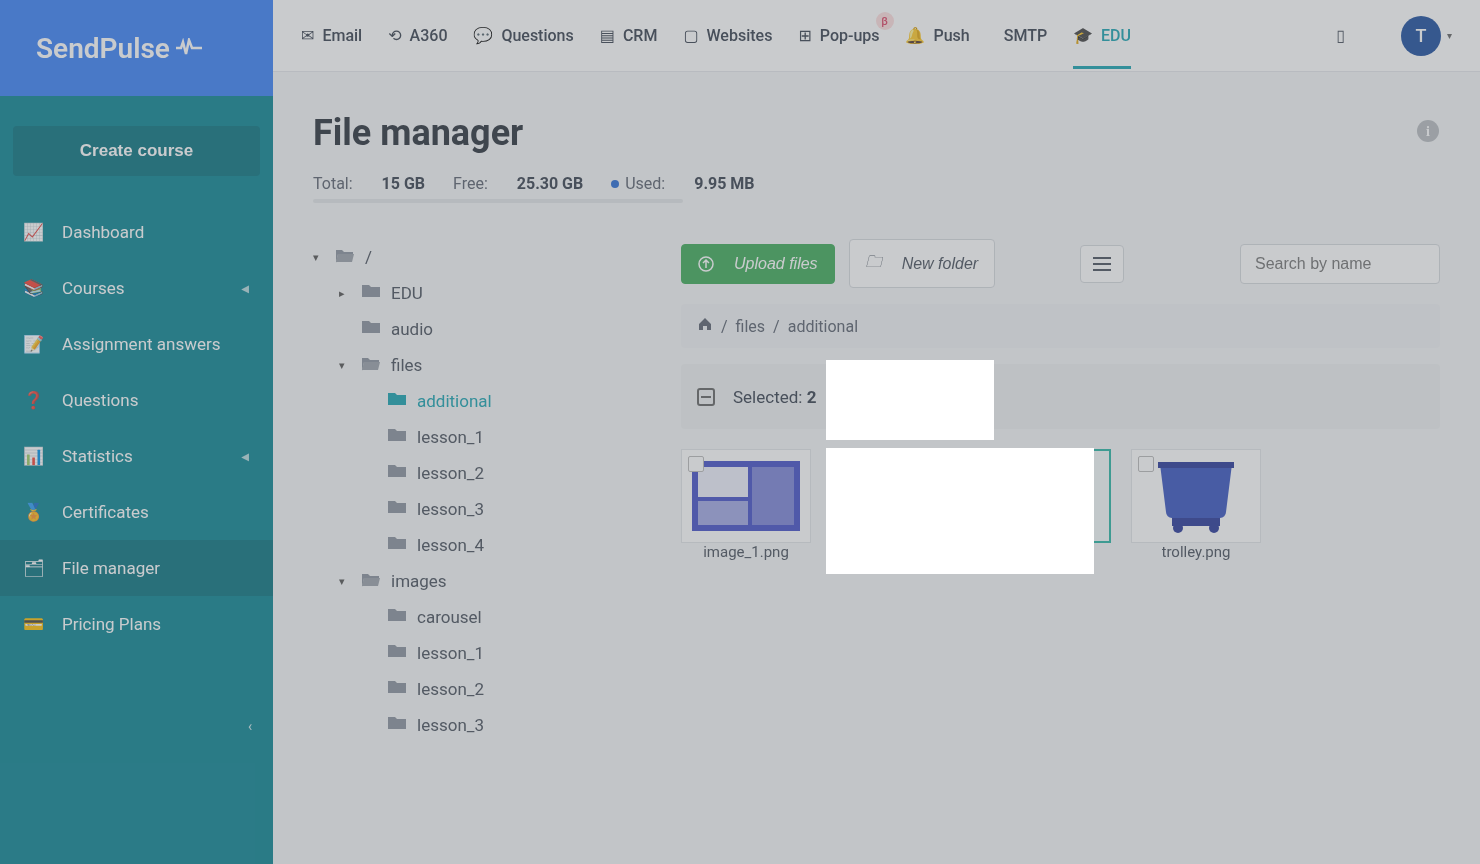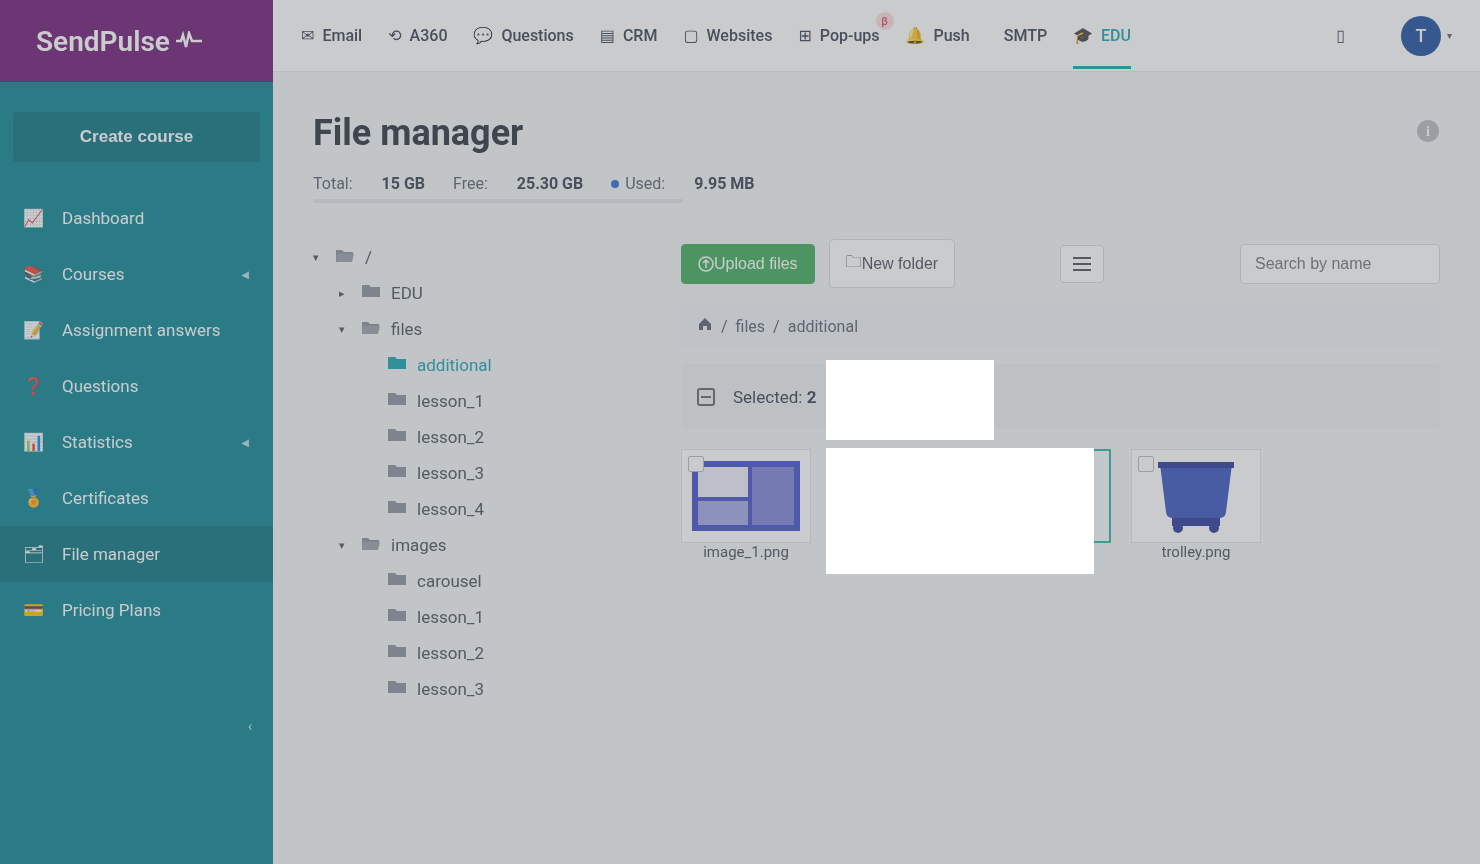--- a/index.html
+++ b/index.html
@@ -1,21 +1,21 @@
 <!DOCTYPE html>
 <html><head>
 <meta charset="utf-8">
 <style>
 * { box-sizing: border-box; margin: 0; padding: 0; }
 body { font-family: -apple-system, BlinkMacSystemFont, "Segoe UI", Roboto, sans-serif; background: #f5f6f7; color: #333; overflow: hidden; width:1480px; height:864px; position:relative;}
 .app { display: flex; height: 864px; width:1480px; }
 
 
 .sidebar { width: 273px; background: #0c8593; color: #fff; display: flex; flex-direction: column; }
-.logo-area { background: #701a75; height: 82px; display:flex; align-items:center; padding-left:36px; }
+.logo-area { background: #3b82f6; height: 96px; display:flex; align-items:center; padding-left:36px; }
 .logo { font-size:28px; font-weight:600; color:#fff; display:flex; align-items:center; gap:4px;}
 .logo-pulse { display:inline-block; margin-left:2px; }
 .create-btn { margin: 30px 13px 10px 13px; background:#0a7380; color:#fff; border:none; border-radius:4px; padding:15px 0; font-size:17px; font-weight:600; cursor:pointer; text-align:center; }
 .nav { list-style:none; margin-top:18px; }
 .nav li { display:flex; align-items:center; padding: 18px 24px; font-size:17px; cursor:pointer; gap:18px; position:relative;}
 .nav li.active { background:#0a7380; }
 .nav li .chev { margin-left:auto; font-size:10px; opacity:0.7; }
 .nav .icon { width:20px; display:inline-flex; justify-content:center; }
 .sidebar-collapse { position:absolute; bottom:130px; left:248px; color:#fff; opacity:.8; font-size:14px;}
 
@@ -49,21 +49,21 @@
 .tree-item.active { color:#1aa3b1; }
 .tree .folder-icon { color:#8b939e; }
 .tree .indent1 { padding-left:26px; }
 .tree .indent2 { padding-left:52px; }
 .tree .arrow { font-size:11px; color:#555; width:12px; display:inline-block;}
 .tree .active .folder-icon { color:#1aa3b1; }
 
 
 .files-area { flex:1; }
 .toolbar { display:flex; gap:14px; align-items:center; }
-.btn { border:1px solid #d6dade; background:#fff; padding:10px 16px; border-radius:4px; font-size:16px; cursor:pointer; display:flex; align-items:center; gap:0; color:#4a525e; }
+.btn { border:1px solid #d6dade; background:#fff; padding:10px 16px; border-radius:4px; font-size:16px; cursor:pointer; display:flex; align-items:center; gap:20px; color:#4a525e;font-style:italic; }
 .btn.green { background:#3fab5a; color:#fff; border-color:#3fab5a; }
 .btn.icon-only { padding:10px 12px; }
 .search { margin-left:auto;padding-left:32px; }
 .search input { border:1px solid #d6dade; border-radius:4px; padding:10px 14px; font-size:16px; width:200px; }
 
 .breadcrumb { background:#f0f2f4; border-radius:4px; padding:12px 16px; margin-top:16px; display:flex; gap:8px; align-items:center; font-size:16px; color:#5c6370; }
 
 .selected-bar { background:#eef0f2; border-radius:4px; padding:14px 16px; margin-top:16px; display:flex; gap:18px; align-items:center; font-size:17px; color:#3a4250; }
 .selected-bar .count { font-weight:700; }
 .partial-check { width:18px; height:18px; border:2px solid #666; border-radius:3px; display:flex; align-items:center; justify-content:center;}
@@ -216,20 +216,27 @@
                   <path d="M3 7 h16 l-2 8 H1 z" fill="#8b939e" opacity="0.85"></path>
                 </svg></span>
               <span>/</span>
             </div>
             <div class="tree-item indent1">
               <span class="arrow">▸</span>
               <span class="folder-icon"><svg class="folder-svg" viewBox="0 0 20 16">
                   <path d="M1 2 h7 l2 2 h9 v10 H1 z" fill="#8b939e"></path>
                 </svg></span>
               <span>EDU</span>
+            </div>
+            <div class="tree-item indent1">
+              <span class="arrow"></span>
+              <span class="folder-icon"><svg class="folder-svg" viewBox="0 0 20 16">
+                  <path d="M1 2 h7 l2 2 h9 v10 H1 z" fill="#8b939e"></path>
+                </svg></span>
+              <span>audio</span>
             </div>
             <div class="tree-item indent1">
               <span class="arrow">▾</span>
               <span class="folder-icon"><svg class="folder-svg" viewBox="0 0 20 16">
                   <path d="M1 3 h6 l2 2 h9 v2 H3 l-2 9 z" fill="#8b939e"></path>
                   <path d="M3 7 h16 l-2 8 H1 z" fill="#8b939e" opacity="0.85"></path>
                 </svg></span>
               <span>files</span>
             </div>
             <div class="tree-item indent2 active">

